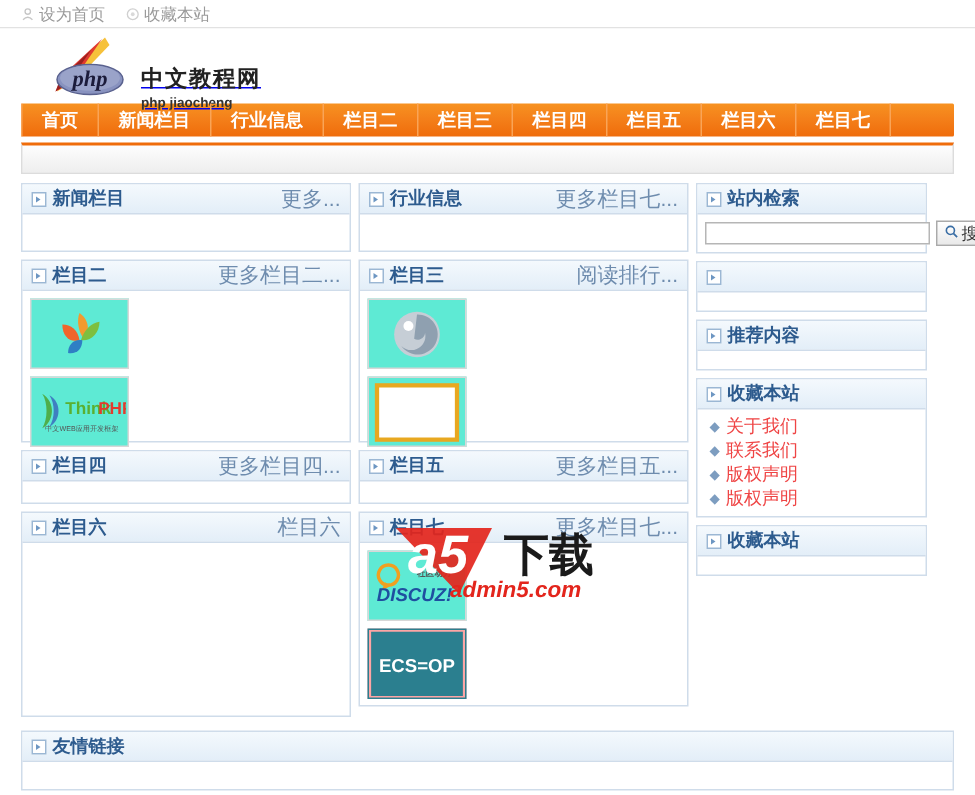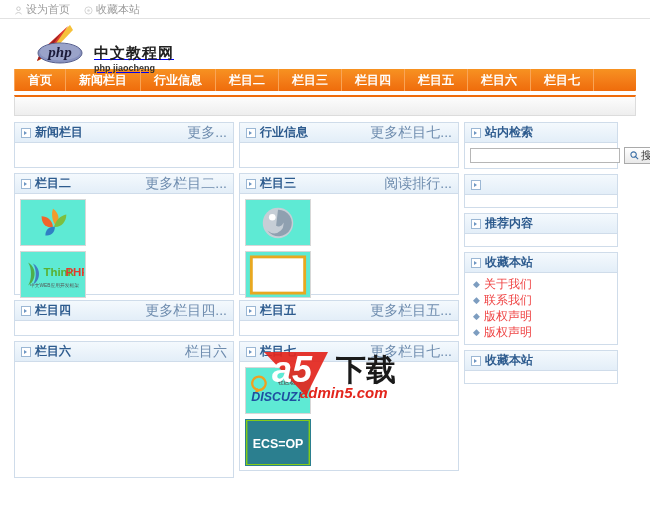--- a/index.html
+++ b/index.html
@@ -381,21 +381,21 @@
         </div>
         <div class="panel-body" style="height:98px">
           <div class="thumb">
             <svg viewBox="0 0 64 45" width="62" height="43">
               <path d="M12 8 a7 7 0 1 0 0.1 0 Z" fill="none" stroke="#f0a020" stroke-width="2.4"></path>
               <path d="M10 20 l-3 6 l6 -3 Z" fill="#f0a020"></path>
               <text x="32" y="16" font-family="Liberation Sans, sans-serif" font-size="6" font-weight="bold" fill="#555">社区动力</text>
               <text x="4" y="33" font-family="Liberation Sans, sans-serif" font-size="13" font-weight="bold" font-style="italic" fill="#1f4fa0">DISCUZ!</text>
             </svg>
           </div>
-          <div class="thumb" style="background:#84cc16;border-color:#2b7f8f">
+          <div class="thumb" style="background:#fca5a5;border-color:#2b7f8f">
             <svg viewBox="0 0 64 45" width="62" height="43">
               <rect width="64" height="45" fill="#2b7f8f"></rect>
               <text x="32" y="28" font-family="Liberation Sans, sans-serif" font-size="13" font-weight="bold" fill="#ffffff" text-anchor="middle">ECS=OP</text>
             </svg>
           </div>
         </div>
       </div>
 
     </div>
 
@@ -485,14 +485,27 @@
       <svg viewBox="0 0 200 62" width="200" height="62">
         <path d="M6 14 L70 14 L48 58 Z" fill="#e3251c" opacity="0.92"></path>
         <text x="14" y="44" font-family="Liberation Sans, sans-serif" font-size="36" font-weight="bold" font-style="italic" fill="#ffffff">a5</text>
         <text x="78" y="42" font-family="Liberation Sans, sans-serif" font-size="30" font-weight="bold" fill="#1a1a1a">下载</text>
         <text x="42" y="60" font-family="Liberation Sans, sans-serif" font-size="15" font-weight="bold" font-style="italic" fill="#e3251c">admin5.com</text>
       </svg>
     </div>
 
   </div>
 
+  <div class="footer">
+    <div class="panel">
+      <div class="panel-head">
+        <span class="panel-title">
+          <span class="bullet"></span>
+          <span>友情链接</span>
+        </span>
+        <a class="panel-more" href="#"></a>
+      </div>
+      <div class="panel-body" style="height:8px"></div>
+    </div>
+
+  </div>
 
 </div>
 
 </body></html>

